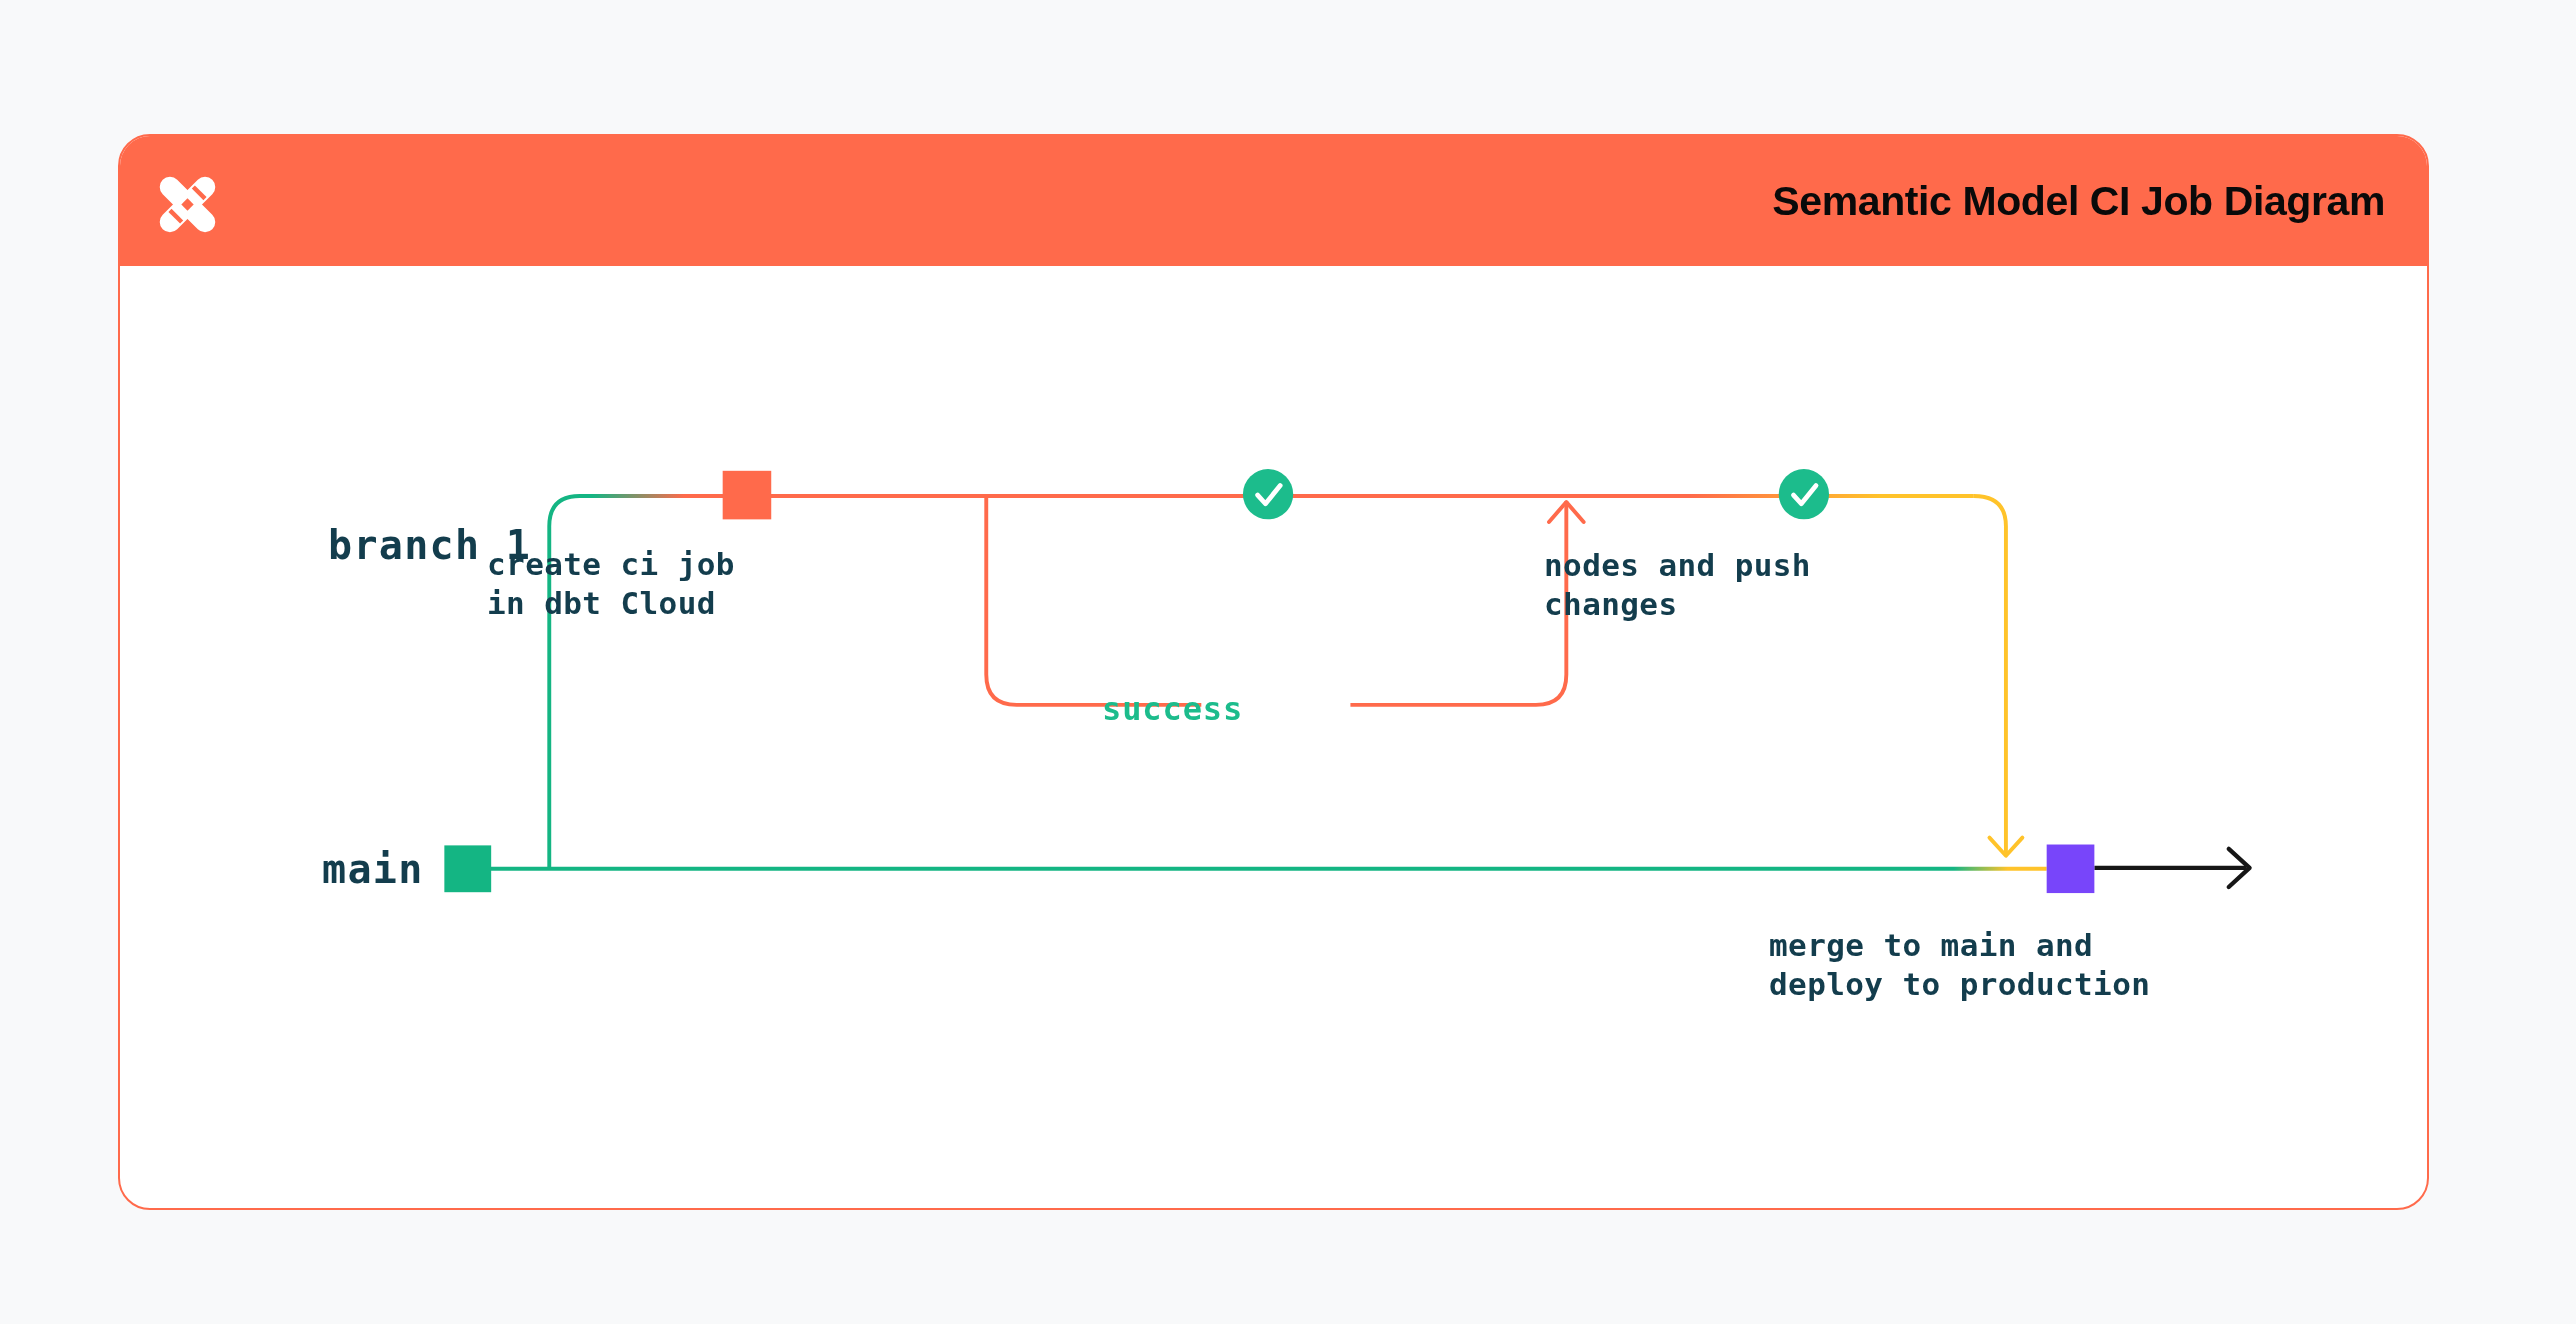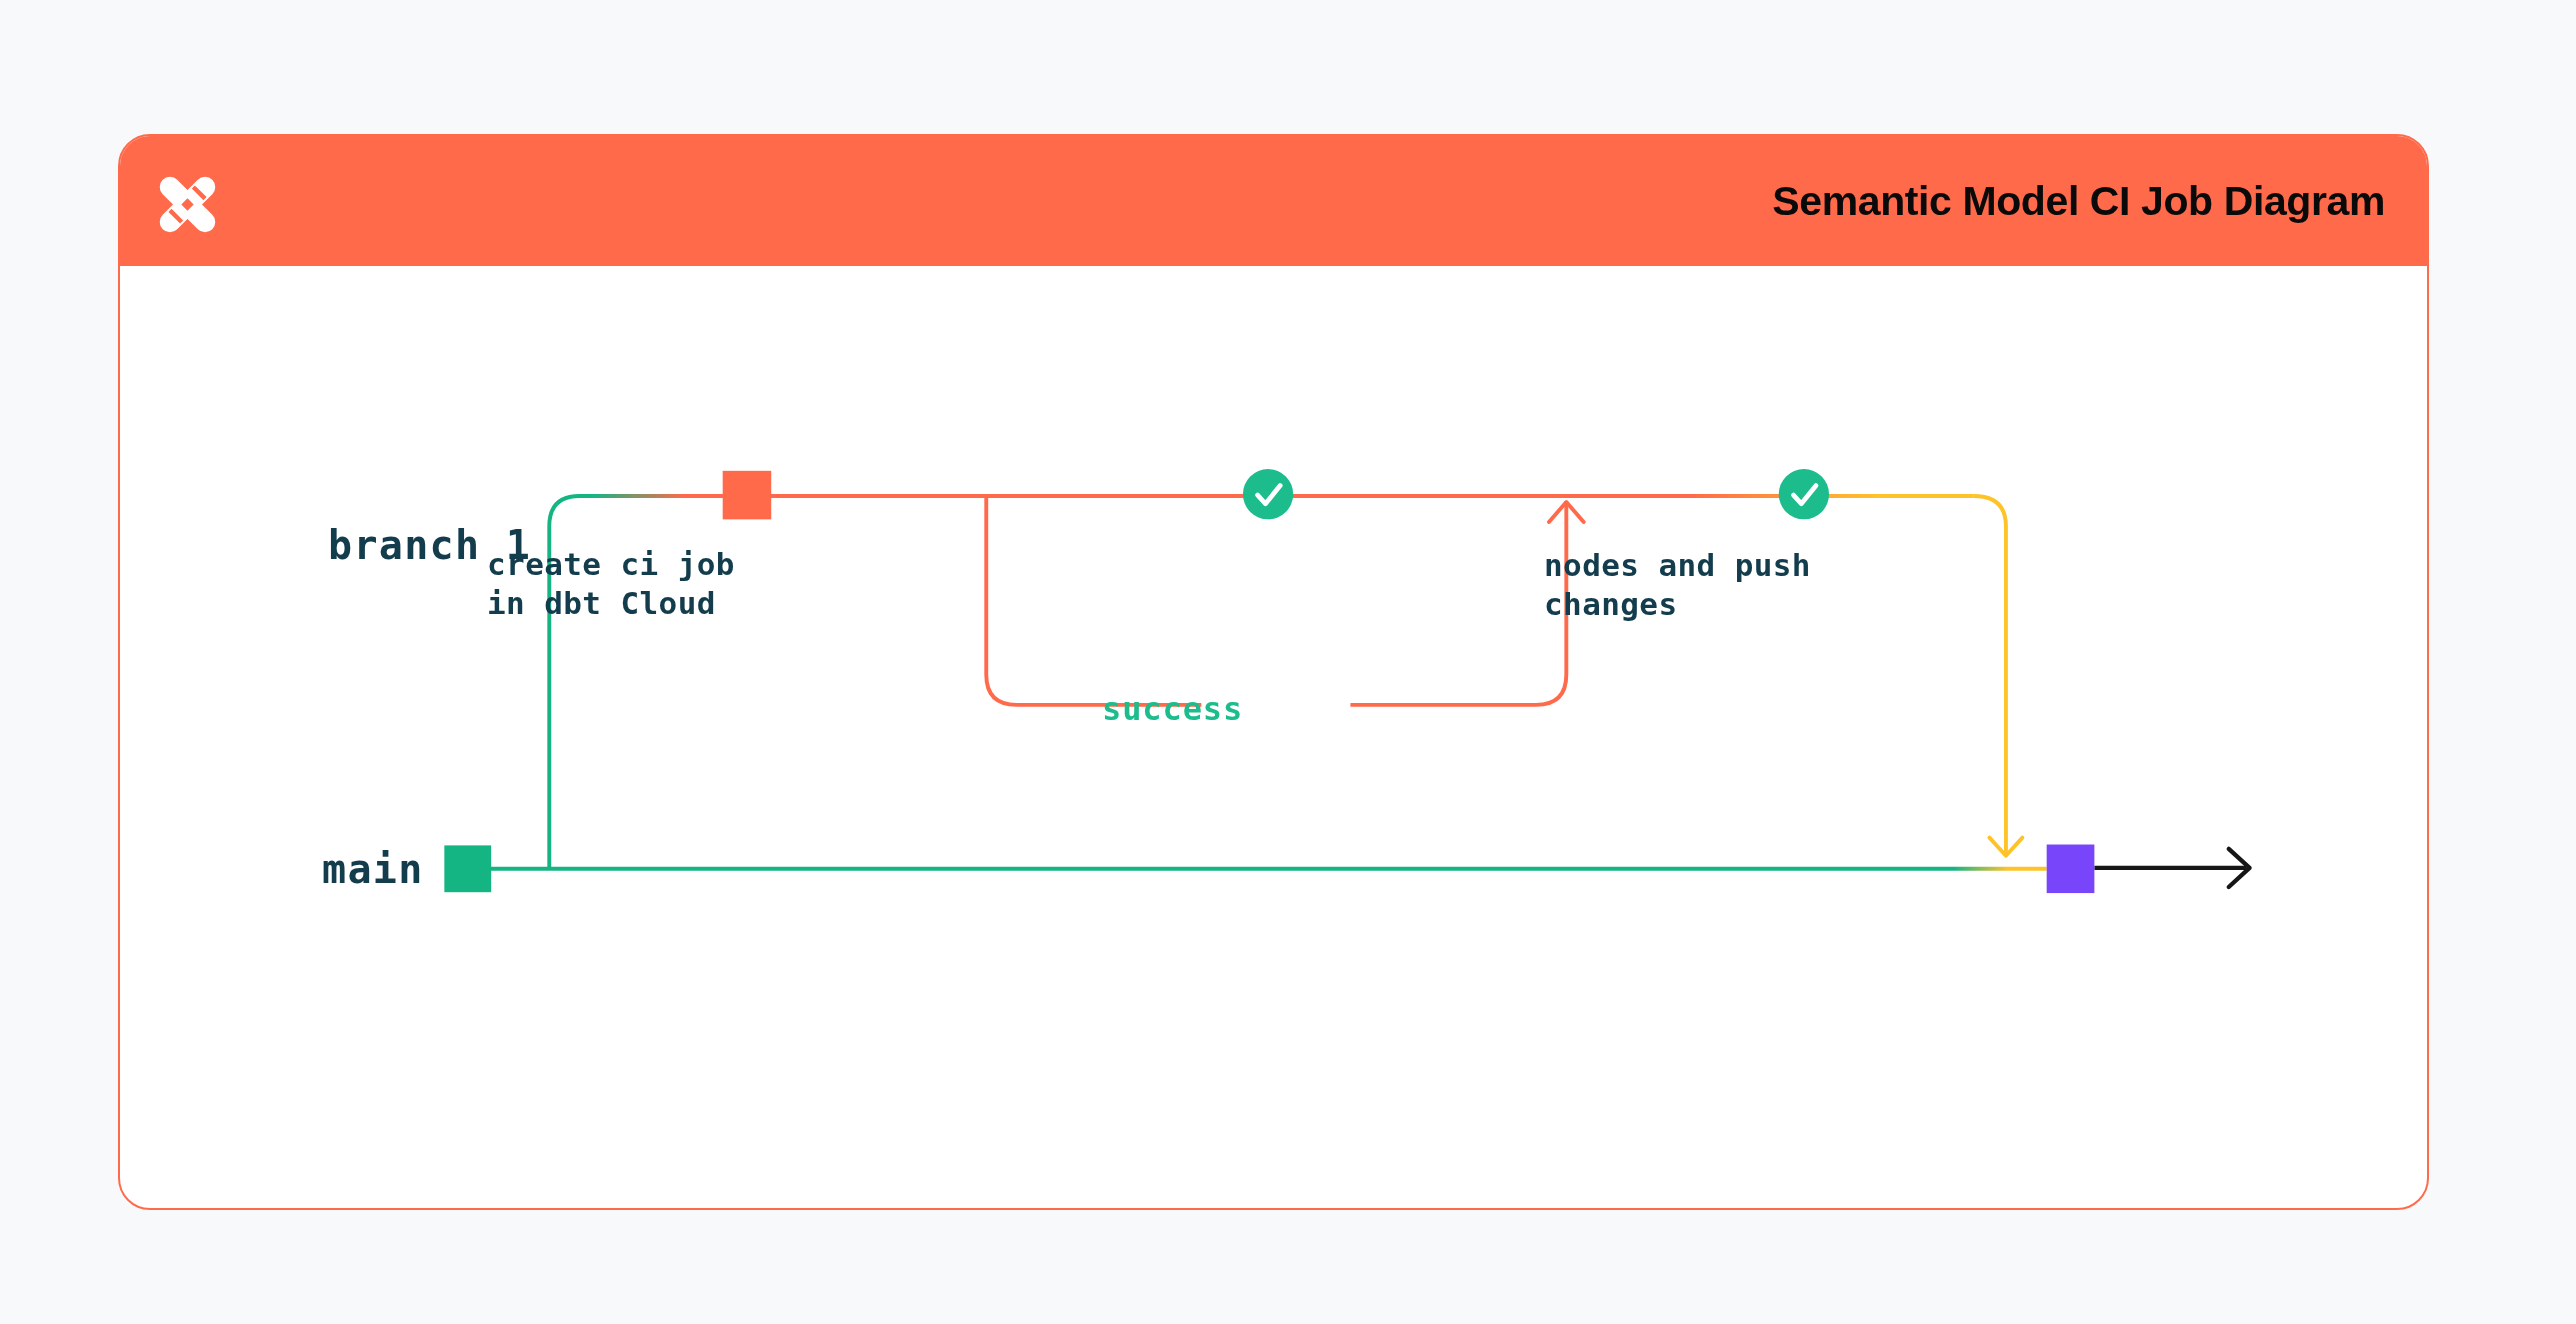--- a/index.html
+++ b/index.html
@@ -95,16 +95,18 @@
     </g>
   </svg>
 
   <div class="lane" id="lbl-branch">branch 1</div>
   <div class="lane" id="lbl-main">main</div>
 
   <div class="lbl" id="lbl-create">create ci job
 in dbt Cloud</div>
   <div class="lbl" id="lbl-commit">nodes and push
 changes</div>
+  <div class="lbl" id="lbl-merge">merge to main and
+deploy to production</div>
   <div class="lbl" id="lbl-success">success</div>
 
 </div>
 
 
 </body></html>

